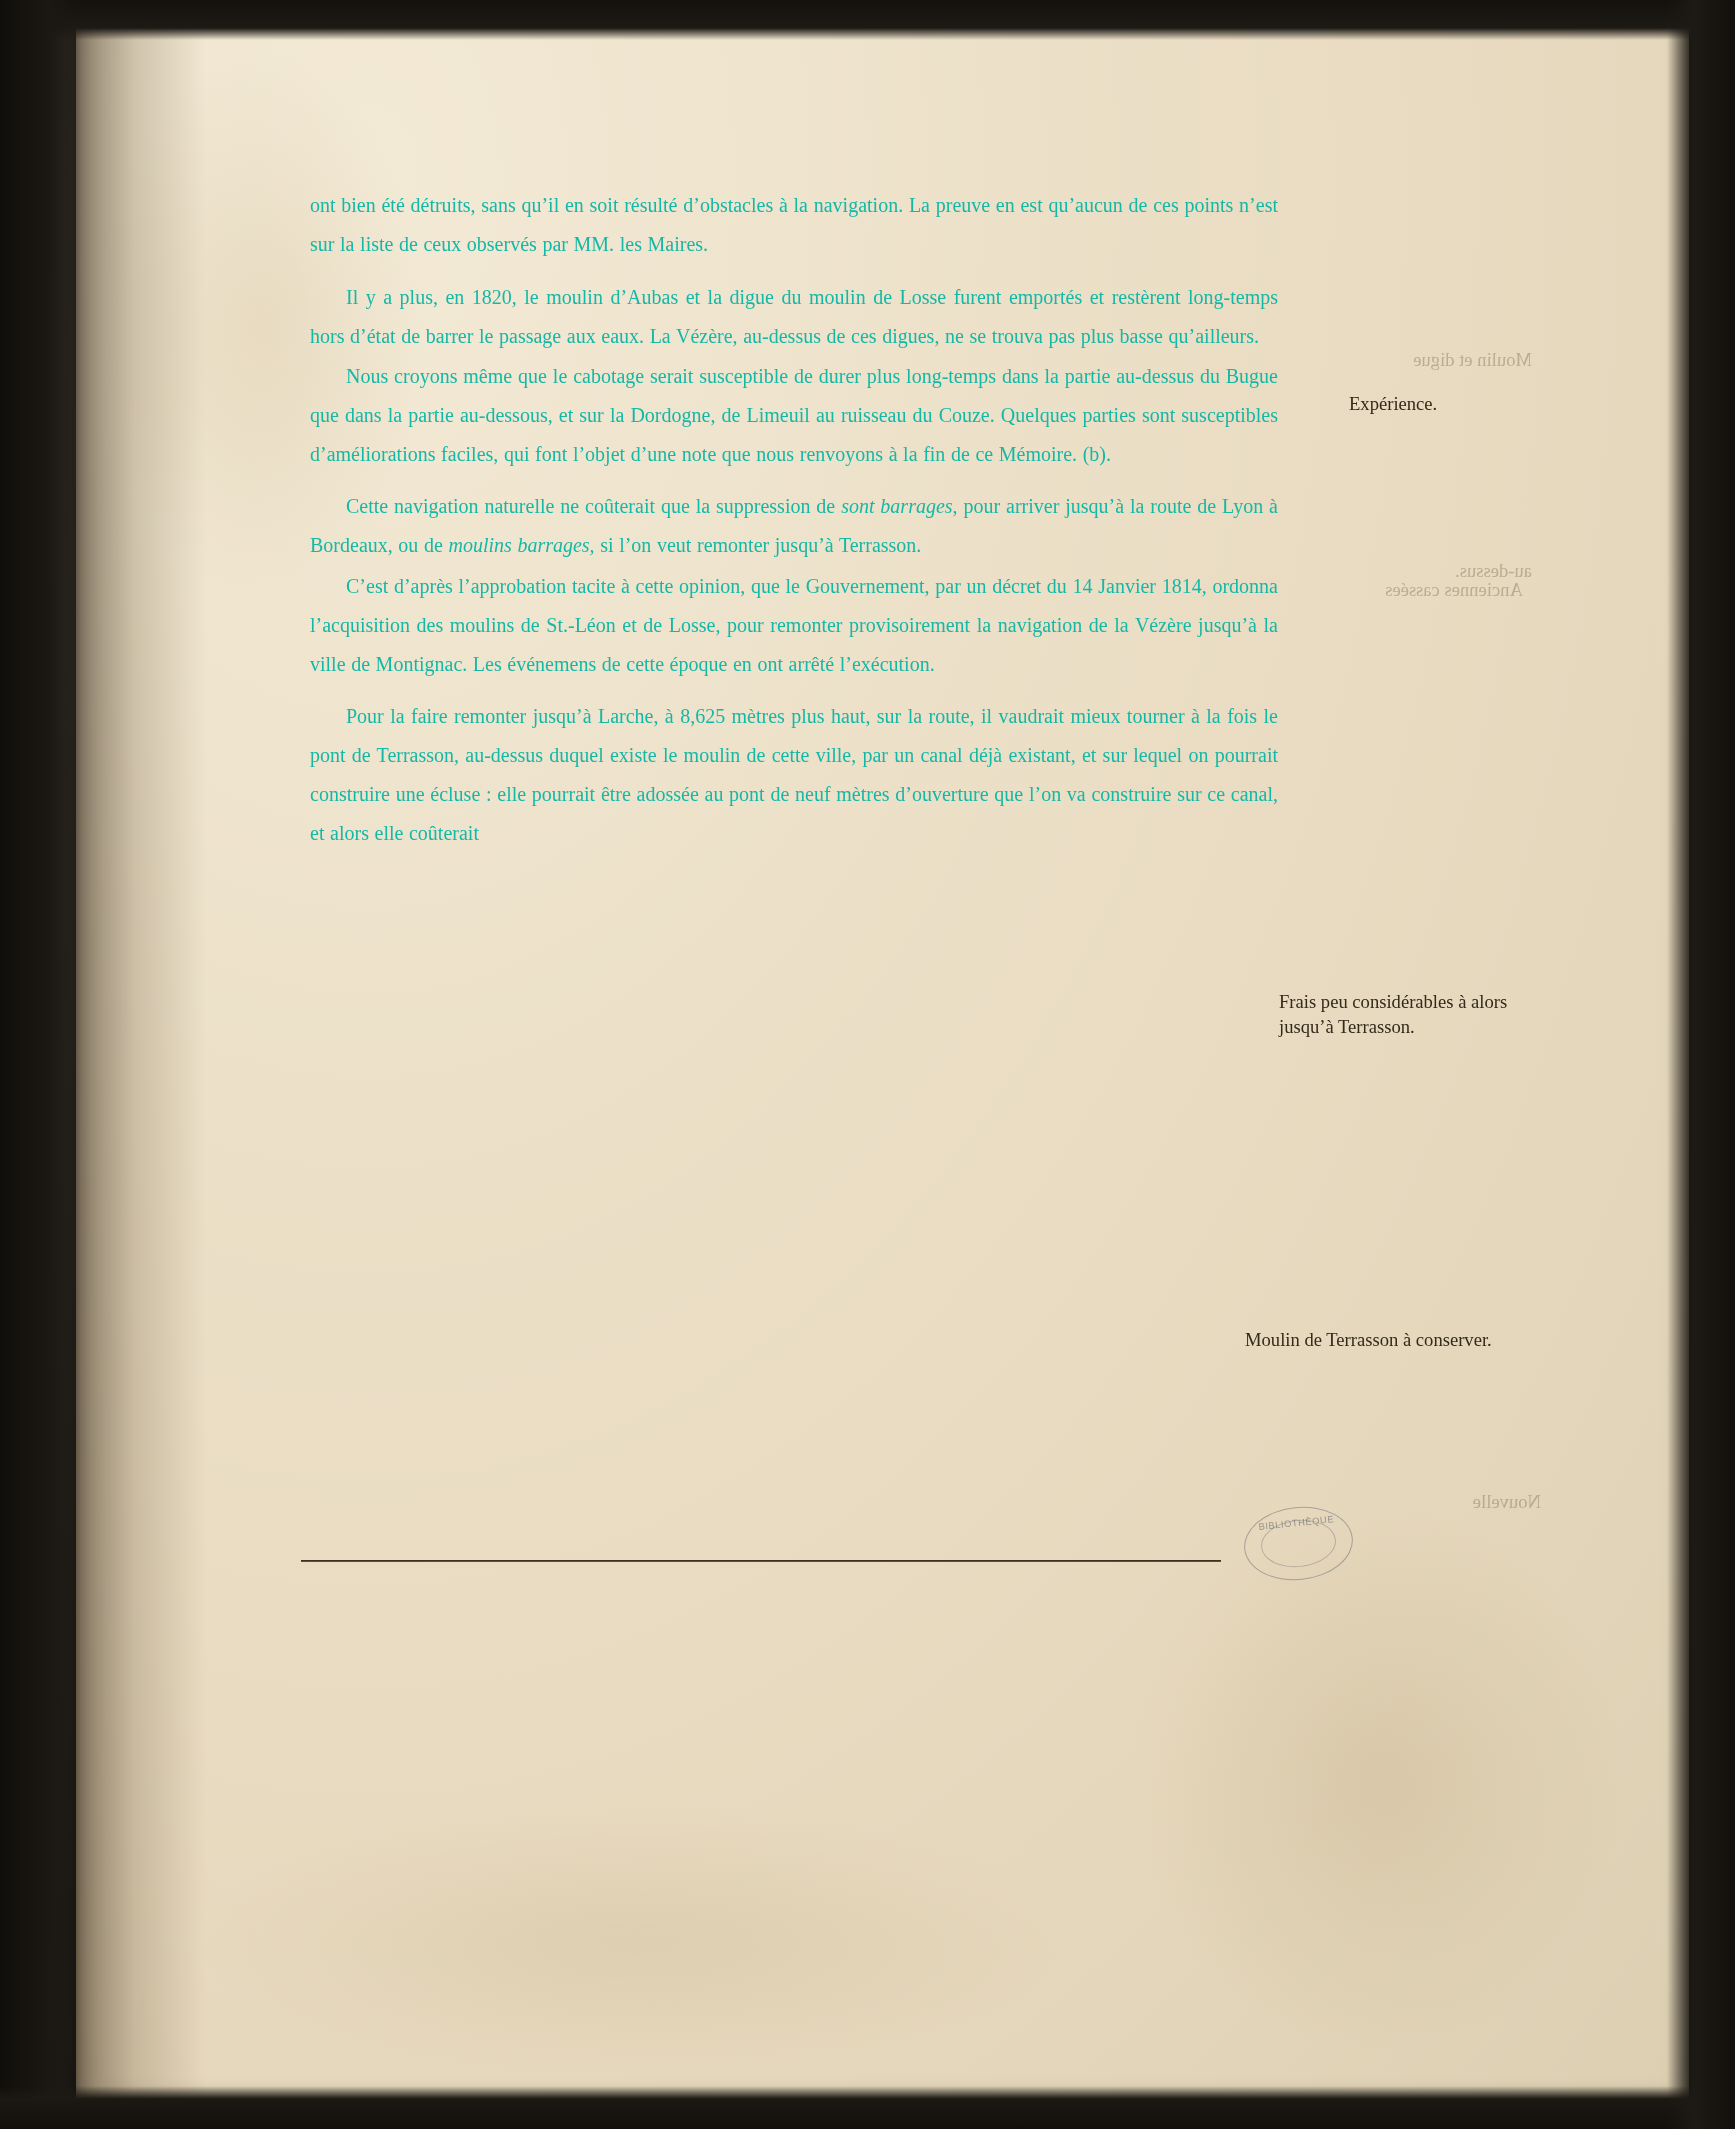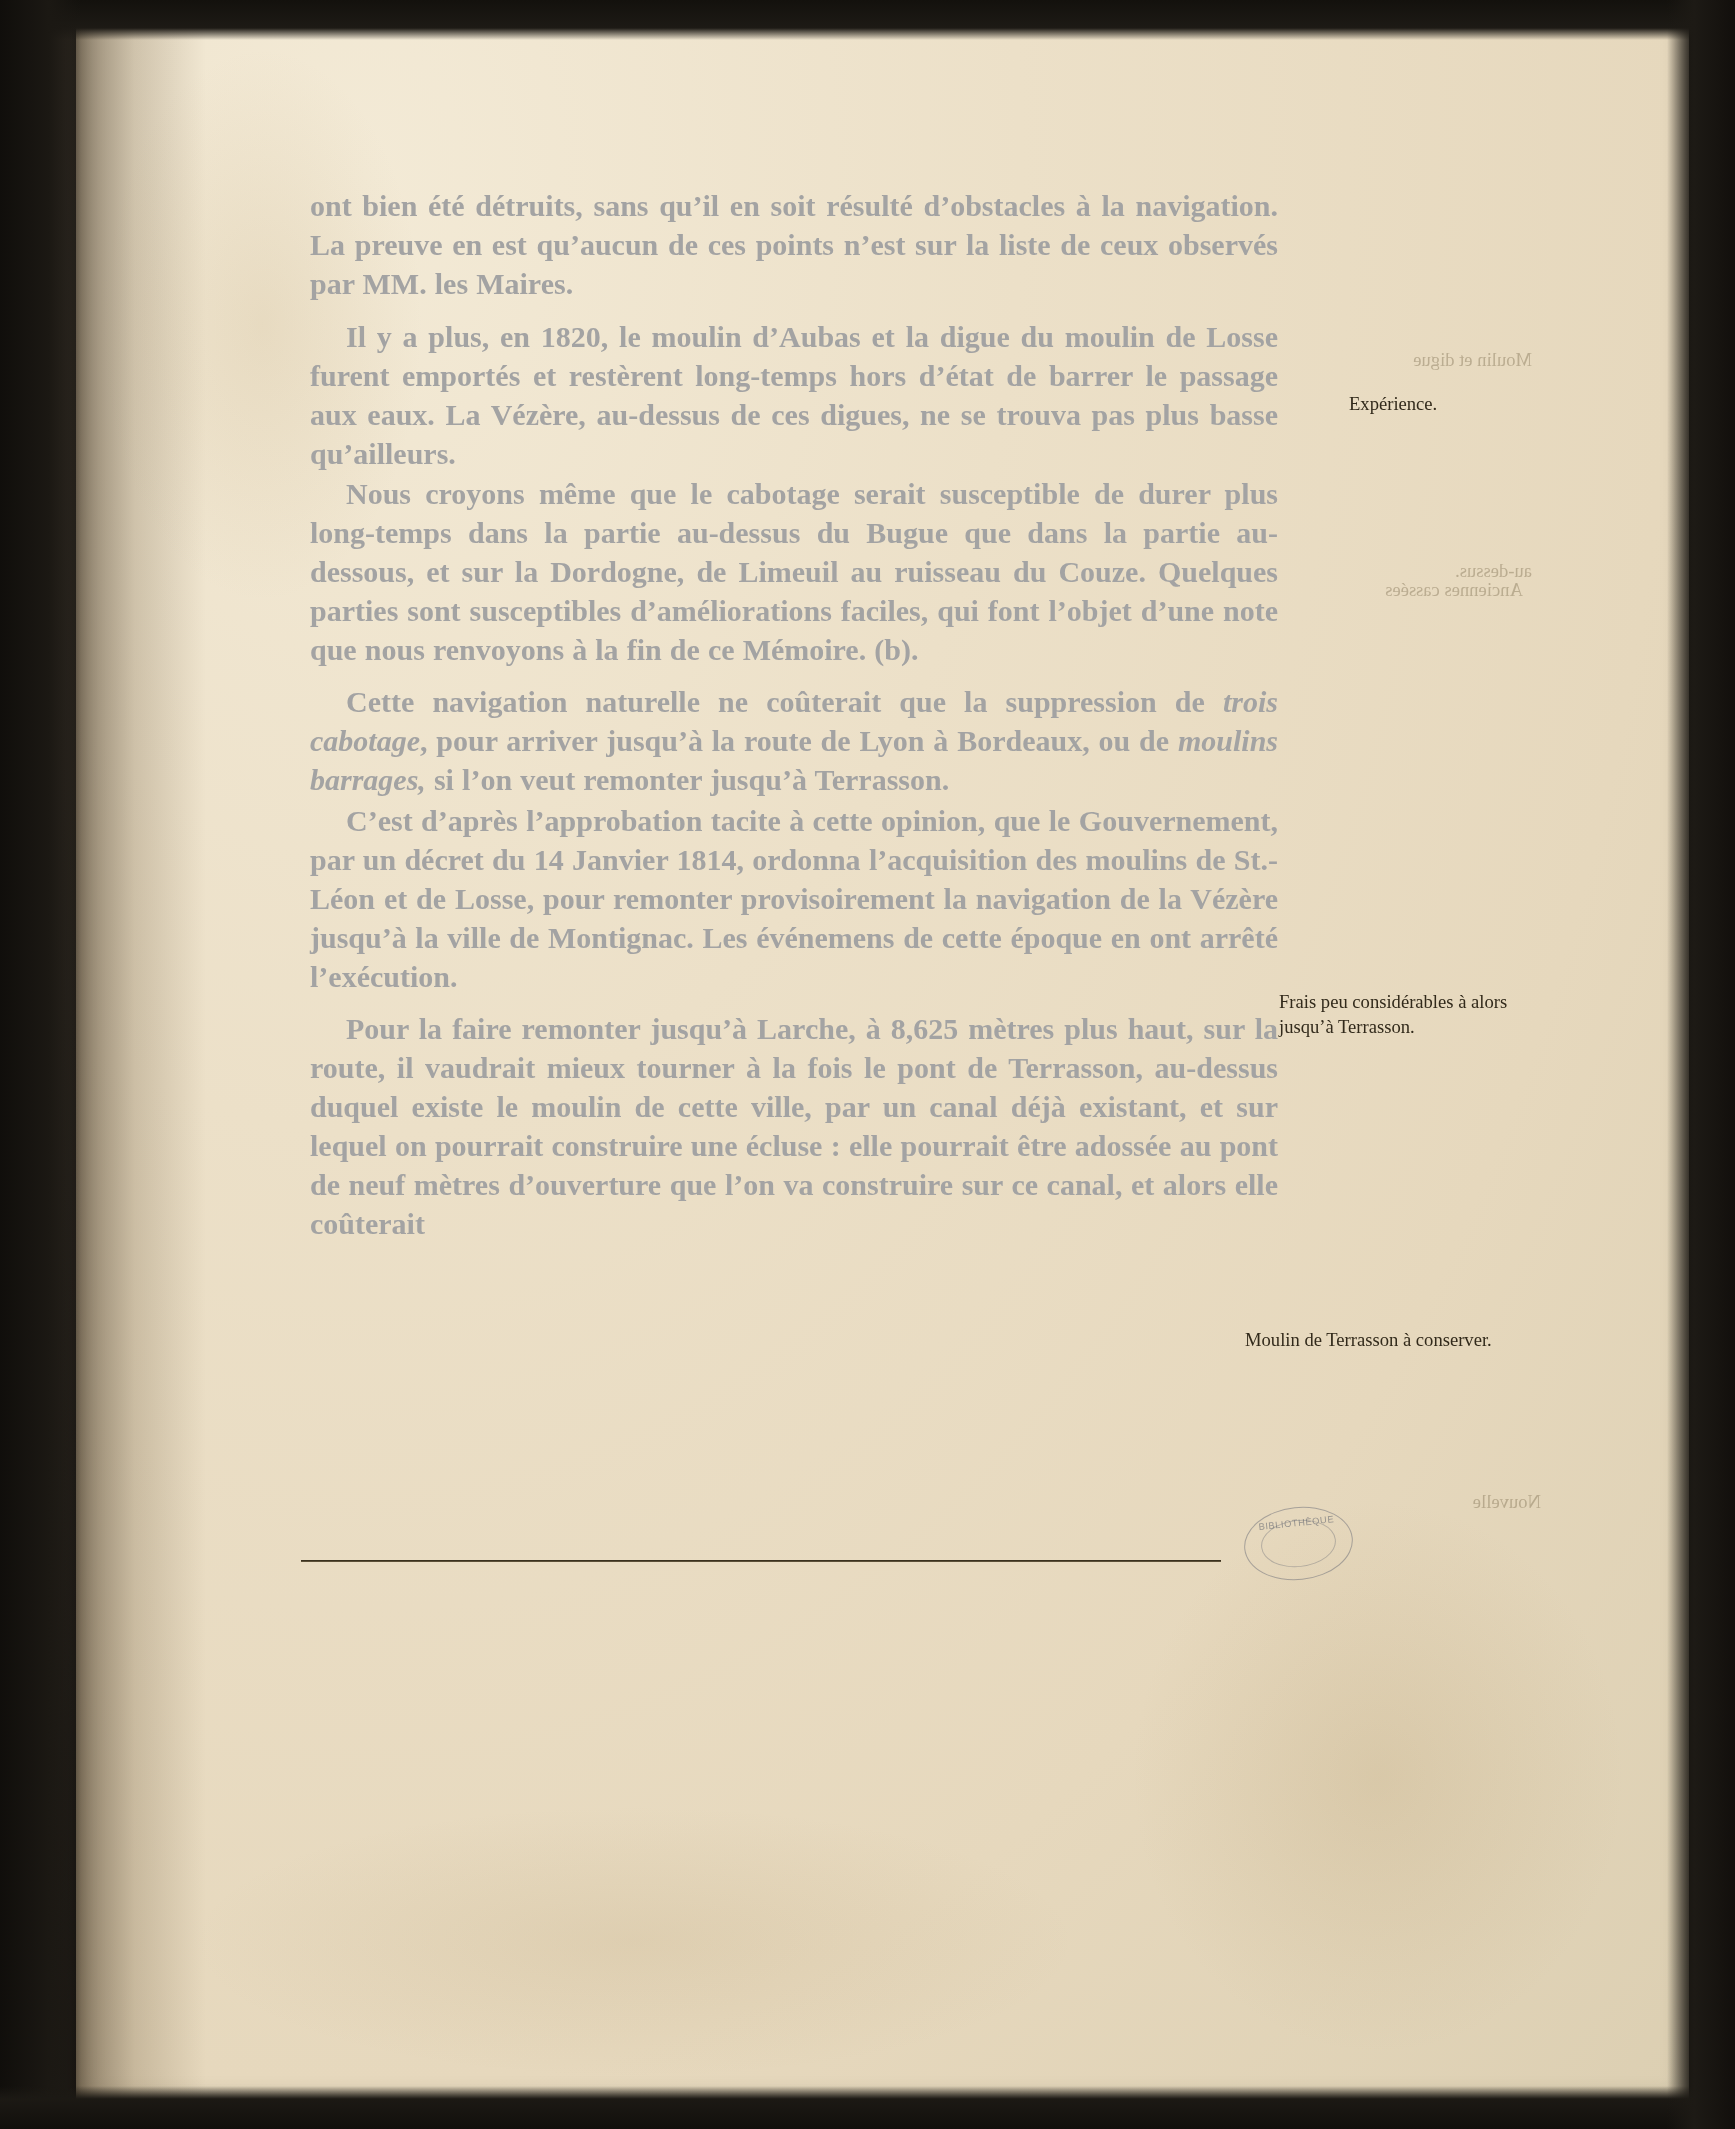--- a/index.html
+++ b/index.html
@@ -85,27 +85,26 @@
     left: 310px;
     top: 197px;
     width: 968px;
     text-align: center;
     font-size: 23.6px;
     letter-spacing: 1.2px;
     color: #2e2719;
   }
   p.body {
     margin: 0 0 1.2px 0;
-    font-size: 30px;
+    font-size: 20px;
     line-height: 39px;
     text-align: justify;
     text-indent: 36px;
-    color: #a3a3a3;
+    color: #14b8a6;
     word-spacing: 0.6px;
-    font-weight: bold;
   }
   p.body.first { text-indent: 0; }
   p.gap { margin-top: 13.6px; }
   .ital { font-style: italic; }
 
   
   .margin-note {
     position: absolute;
     width: 260px;
     font-size: 18.6px;
@@ -201,21 +200,21 @@
   <div class="bleed" style="left:1250px; top:577px;">Anciennes cassées</div>
   <div class="bleed" style="left:1268px; top:1489px;">Nouvelle</div>
 
 
   <div class="content">
     <p class="body first">ont bien été détruits, sans qu’il en soit résulté d’obstacles à la navigation. La preuve en est qu’aucun de ces points n’est sur la liste de ceux observés par MM. les Maires.</p>
     <p class="body gap">Il y a plus, en 1820, le moulin d’Aubas et la digue du moulin de Losse furent emportés et restèrent long-temps hors d’état de barrer le passage aux eaux. La Vézère, au-dessus de ces digues, ne se trouva pas plus basse qu’ailleurs.</p>
     <p class="body">Nous croyons même que le cabotage serait susceptible de durer plus long-temps dans la partie au-dessus du Bugue que dans la partie au-dessous, et sur la Dordogne, de Limeuil au ruisseau du Couze. Quelques parties sont susceptibles d’améliorations faciles, qui font l’objet d’une note que nous renvoyons à la fin de ce Mémoire. (b).</p>
 
     <p class="body gap">
-      <span>Cette navigation naturelle ne coûterait que la suppression de </span><span class="ital">trois cabotage</span><span>, pour arriver jusqu’à la route de Lyon à Bordeaux, ou de </span><span class="ital">moulins barrages,</span><span> si l’on veut remonter jusqu’à Terrasson.</span>
+      <span>Cette navigation naturelle ne coûterait que la suppression de </span><span class="ital">sont barrages</span><span>, pour arriver jusqu’à la route de Lyon à Bordeaux, ou de </span><span class="ital">moulins barrages,</span><span> si l’on veut remonter jusqu’à Terrasson.</span>
     </p>
 
     <p class="body">C’est d’après l’approbation tacite à cette opinion, que le Gouvernement, par un décret du 14 Janvier 1814, ordonna l’acquisition des moulins de St.-Léon et de Losse, pour remonter provisoirement la navigation de la Vézère jusqu’à la ville de Montignac. Les événemens de cette époque en ont arrêté l’exécution.</p>
     <p class="body gap">Pour la faire remonter jusqu’à Larche, à 8,625 mètres plus haut, sur la route, il vaudrait mieux tourner à la fois le pont de Terrasson, au-dessus duquel existe le moulin de cette ville, par un canal déjà existant, et sur lequel on pourrait construire une écluse : elle pourrait être adossée au pont de neuf mètres d’ouverture que l’on va construire sur ce canal, et alors elle coûterait</p>
   </div>
 
   <div class="margin-note mn-1">Expérience.</div>
   <div class="margin-note mn-2">Frais peu considérables à alors jusqu’à Terrasson.</div>
   <div class="margin-note mn-3">Moulin de Terrasson à conserver.</div>
 

